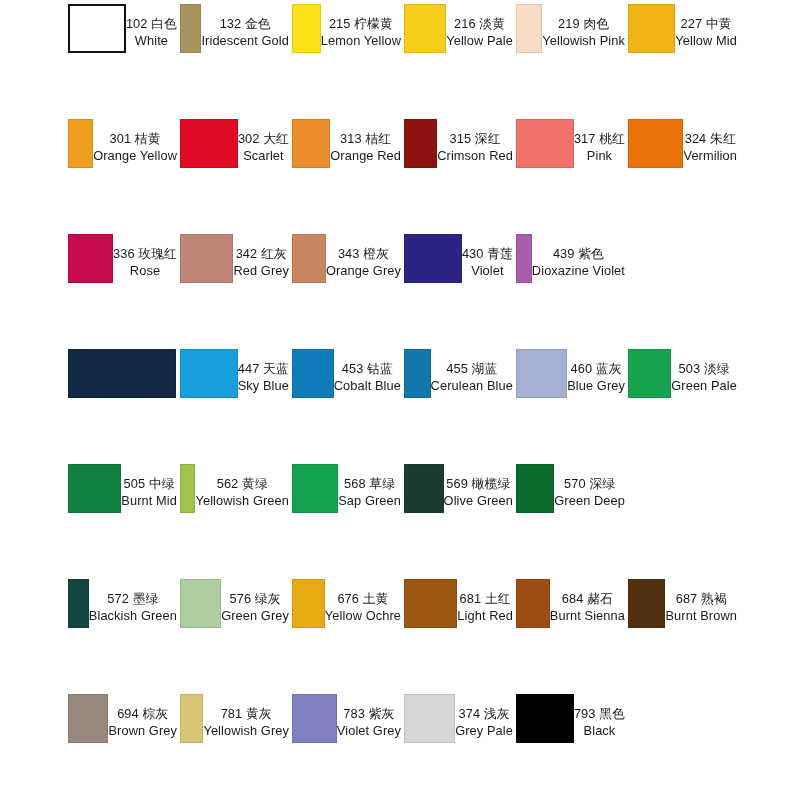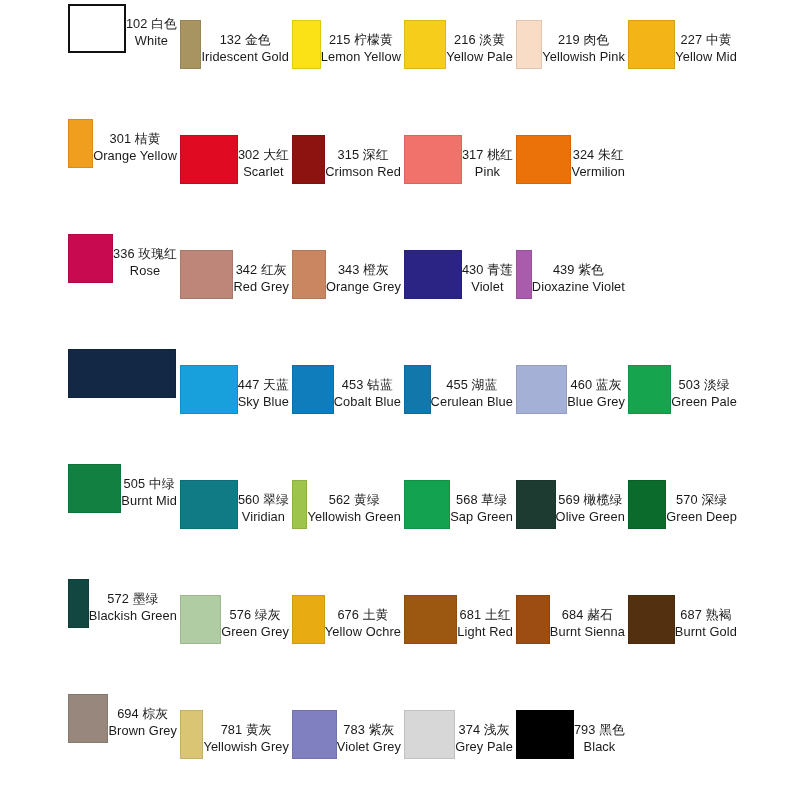--- a/index.html
+++ b/index.html
@@ -35,21 +35,20 @@
   }
   .swatch-cell {
     width: 109px;
     margin-right: 0px;
     display: flex;
     flex-direction: row;
     align-items: center;
   }
   .swatch-cell + .swatch-cell {
     margin-left: 0;
-    margin-top: 16px;
   }
   .swatch-chip {
     width: 108px;
     height: 49px;
     box-sizing: border-box;
     border: 1px solid rgba(0,0,0,0.10);
   }
   .swatch-chip.outlined {
     border: 2px solid #111111;
   }
@@ -133,20 +132,27 @@
         </div>
       </div>
       <div class="swatch-cell">
         <div class="swatch-chip" style="background: rgb(224, 10, 35);"></div>
         <div class="swatch-label">
           <span class="label-cn">302 大红</span>
           <span class="label-en">Scarlet</span>
         </div>
       </div>
       <div class="swatch-cell">
+        <div class="swatch-chip" style="background: rgb(237, 140, 43);"></div>
+        <div class="swatch-label">
+          <span class="label-cn">313 桔红</span>
+          <span class="label-en">Orange Red</span>
+        </div>
+      </div>
+      <div class="swatch-cell">
         <div class="swatch-chip" style="background: rgb(140, 19, 16);"></div>
         <div class="swatch-label">
           <span class="label-cn">315 深红</span>
           <span class="label-en">Crimson Red</span>
         </div>
       </div>
       <div class="swatch-cell">
         <div class="swatch-chip" style="background: rgb(240, 114, 106);"></div>
         <div class="swatch-label">
           <span class="label-cn">317 桃红</span>
@@ -240,27 +246,20 @@
     </div>
     <div class="chart-row">
       <div class="swatch-cell">
         <div class="swatch-chip" style="background: rgb(17, 128, 65);"></div>
         <div class="swatch-label">
           <span class="label-cn">505 中绿</span>
           <span class="label-en">Burnt Mid</span>
         </div>
       </div>
       <div class="swatch-cell">
-        <div class="swatch-chip" style="background: rgb(16, 123, 132);"></div>
-        <div class="swatch-label">
-          <span class="label-cn">560 翠绿</span>
-          <span class="label-en">Viridian</span>
-        </div>
-      </div>
-      <div class="swatch-cell">
         <div class="swatch-chip" style="background: rgb(158, 196, 76);"></div>
         <div class="swatch-label">
           <span class="label-cn">562 黄绿</span>
           <span class="label-en">Yellowish Green</span>
         </div>
       </div>
       <div class="swatch-cell">
         <div class="swatch-chip" style="background: rgb(19, 162, 79);"></div>
         <div class="swatch-label">
           <span class="label-cn">568 草绿</span>
@@ -315,21 +314,21 @@
         <div class="swatch-chip" style="background: rgb(158, 77, 18);"></div>
         <div class="swatch-label">
           <span class="label-cn">684 赭石</span>
           <span class="label-en">Burnt Sienna</span>
         </div>
       </div>
       <div class="swatch-cell">
         <div class="swatch-chip" style="background: rgb(83, 48, 15);"></div>
         <div class="swatch-label">
           <span class="label-cn">687 熟褐</span>
-          <span class="label-en">Burnt Gold</span>
+          <span class="label-en">Burnt Brown</span>
         </div>
       </div>
     </div>
     <div class="chart-row">
       <div class="swatch-cell">
         <div class="swatch-chip" style="background: rgb(152, 135, 124);"></div>
         <div class="swatch-label">
           <span class="label-cn">694 棕灰</span>
           <span class="label-en">Brown Grey</span>
         </div>

